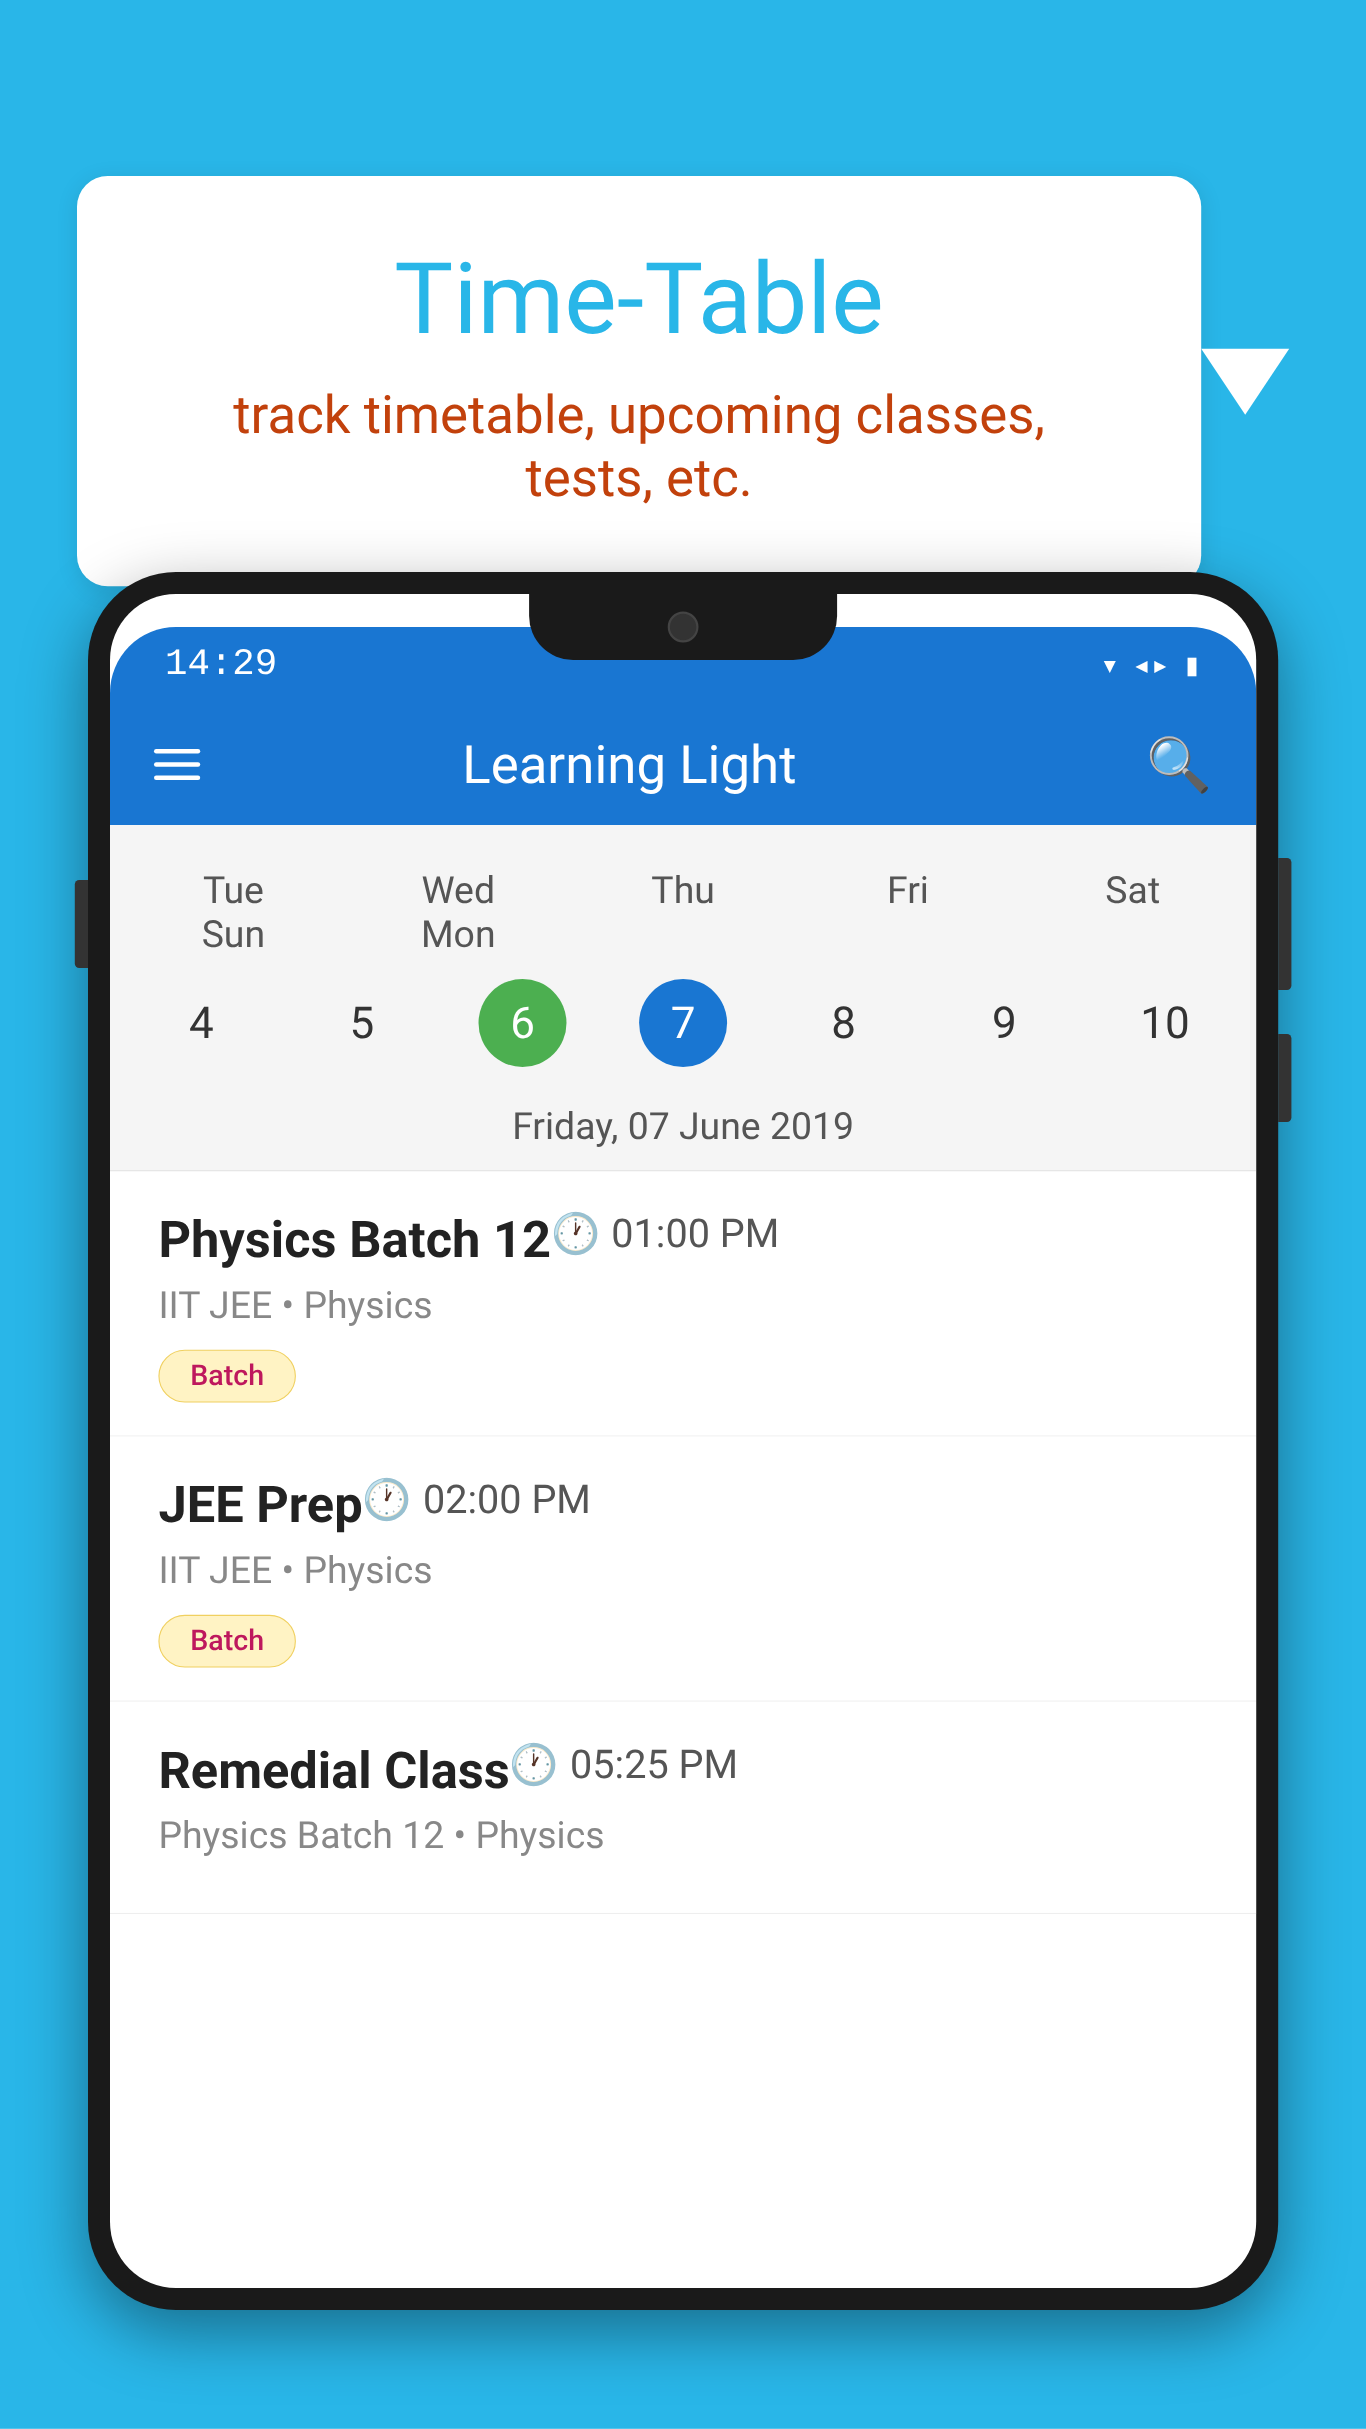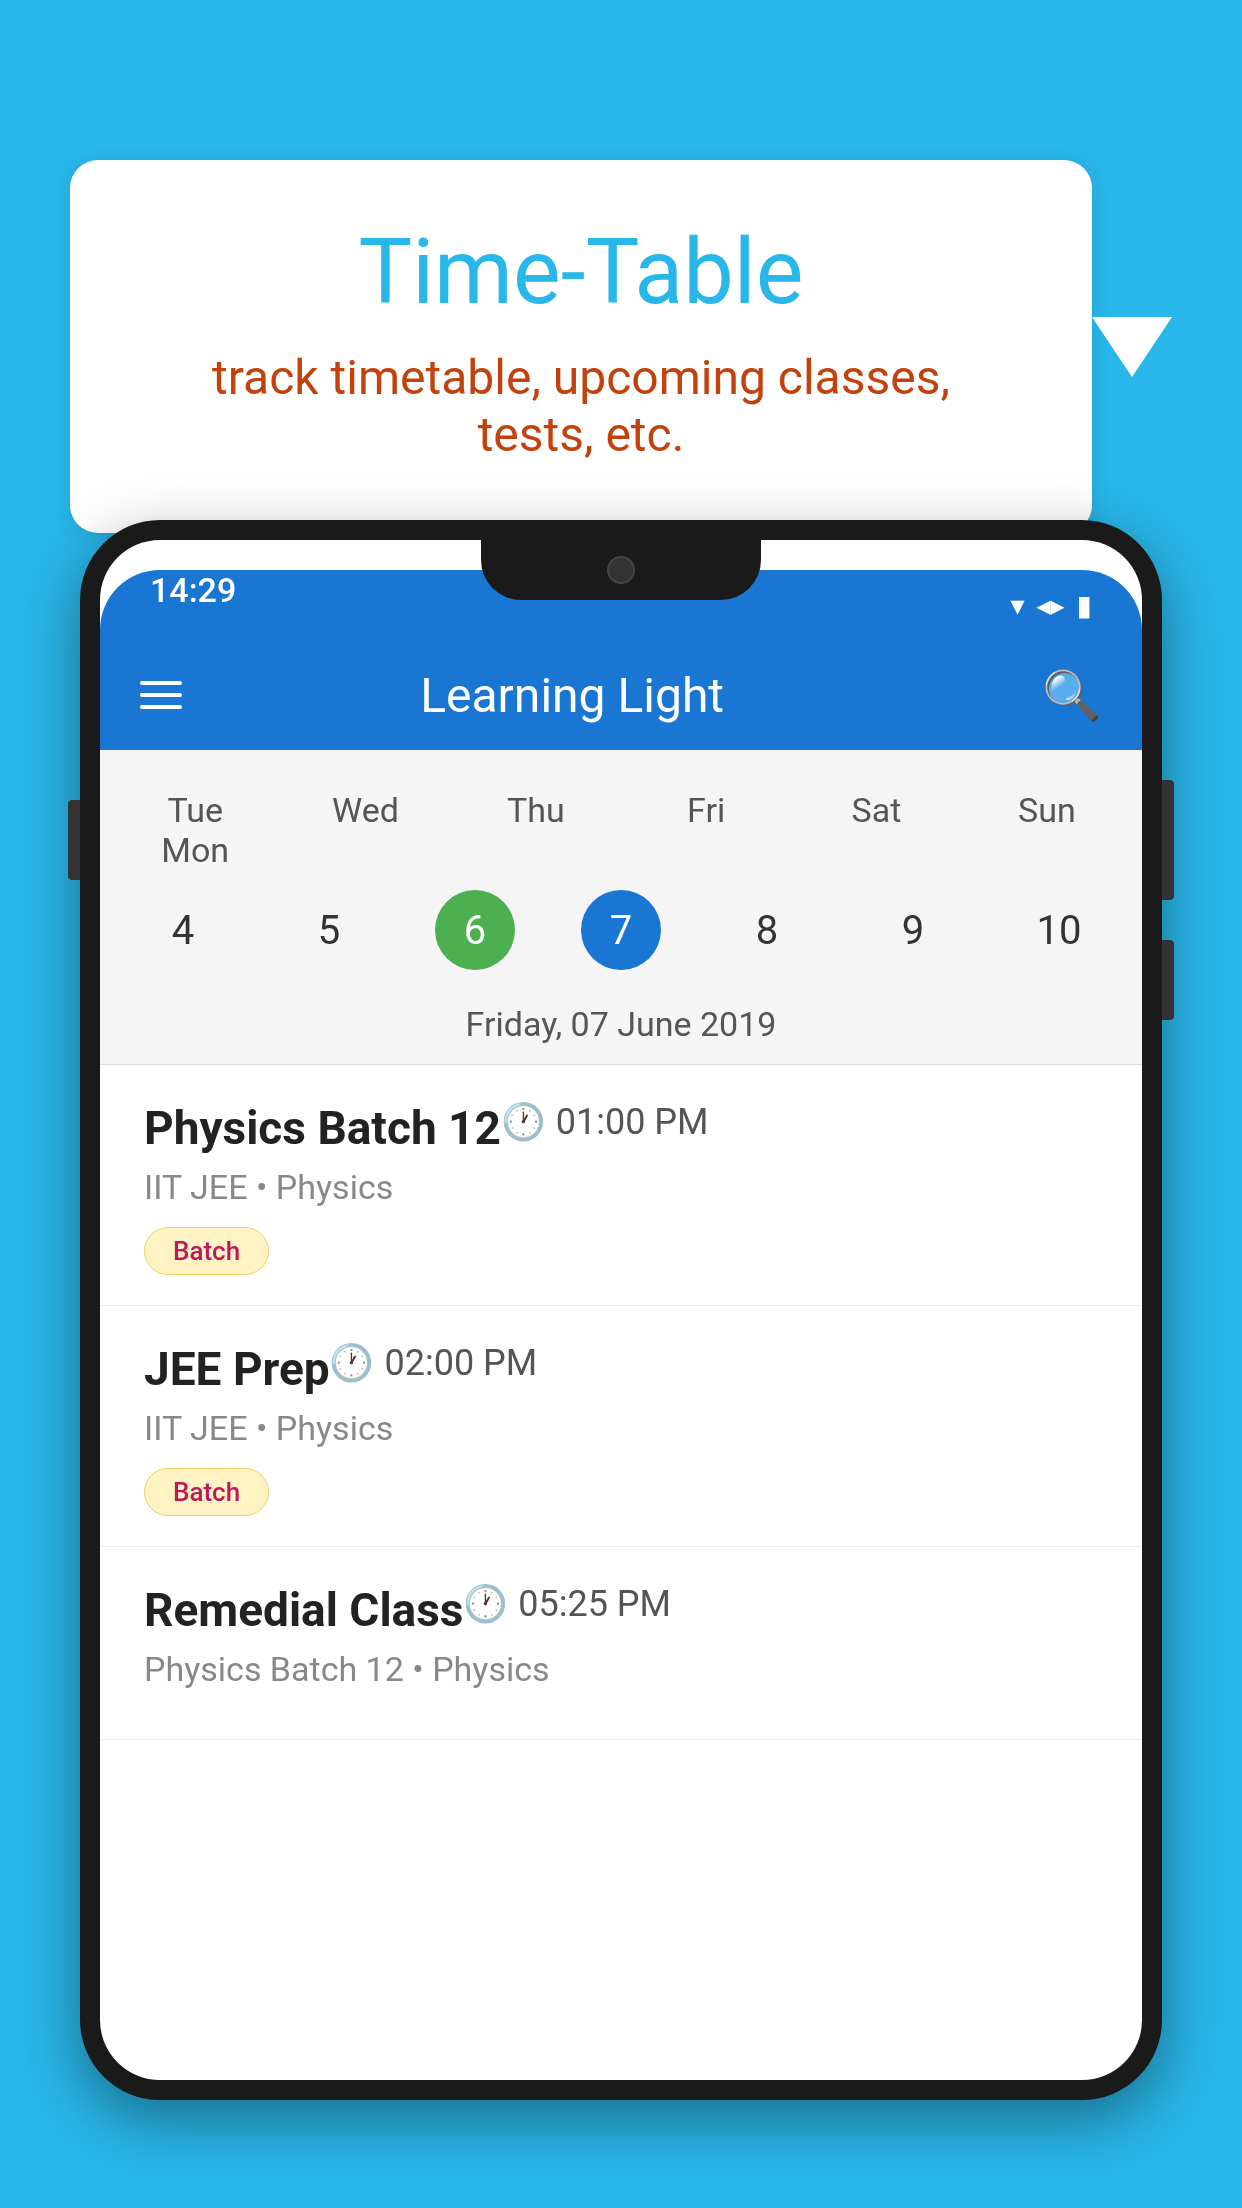--- a/index.html
+++ b/index.html
@@ -97,23 +97,25 @@
       border-radius: 50%;
       border: 2px solid #444;
     }
 
     
     .status-bar {
       background: #1976d2;
       height: 70px;
       border-radius: 60px 60px 0 0;
       display: flex;
+      align-items: center;
       justify-content: space-between;
       padding: 0 50px;
       margin-top: 30px;
+      font-family: Liberation Mono, monospace;
     }
 
     .status-time {
       color: white;
       font-size: 34px;
       font-weight: 500;
     }
 
     .status-icons {
       display: flex;
@@ -169,21 +171,21 @@
     }
 
     
     .calendar-section {
       background: #f5f5f5;
       padding: 20px 0 0;
     }
 
     .days-header {
       display: grid;
-      grid-template-columns: repeat(6, 1fr);
+      grid-template-columns: repeat(5, 1fr);
       padding: 20px 10px 10px;
     }
 
     .day-label {
       text-align: center;
       font-size: 34px;
       color: #555;
       font-weight: 400;
     }
 

